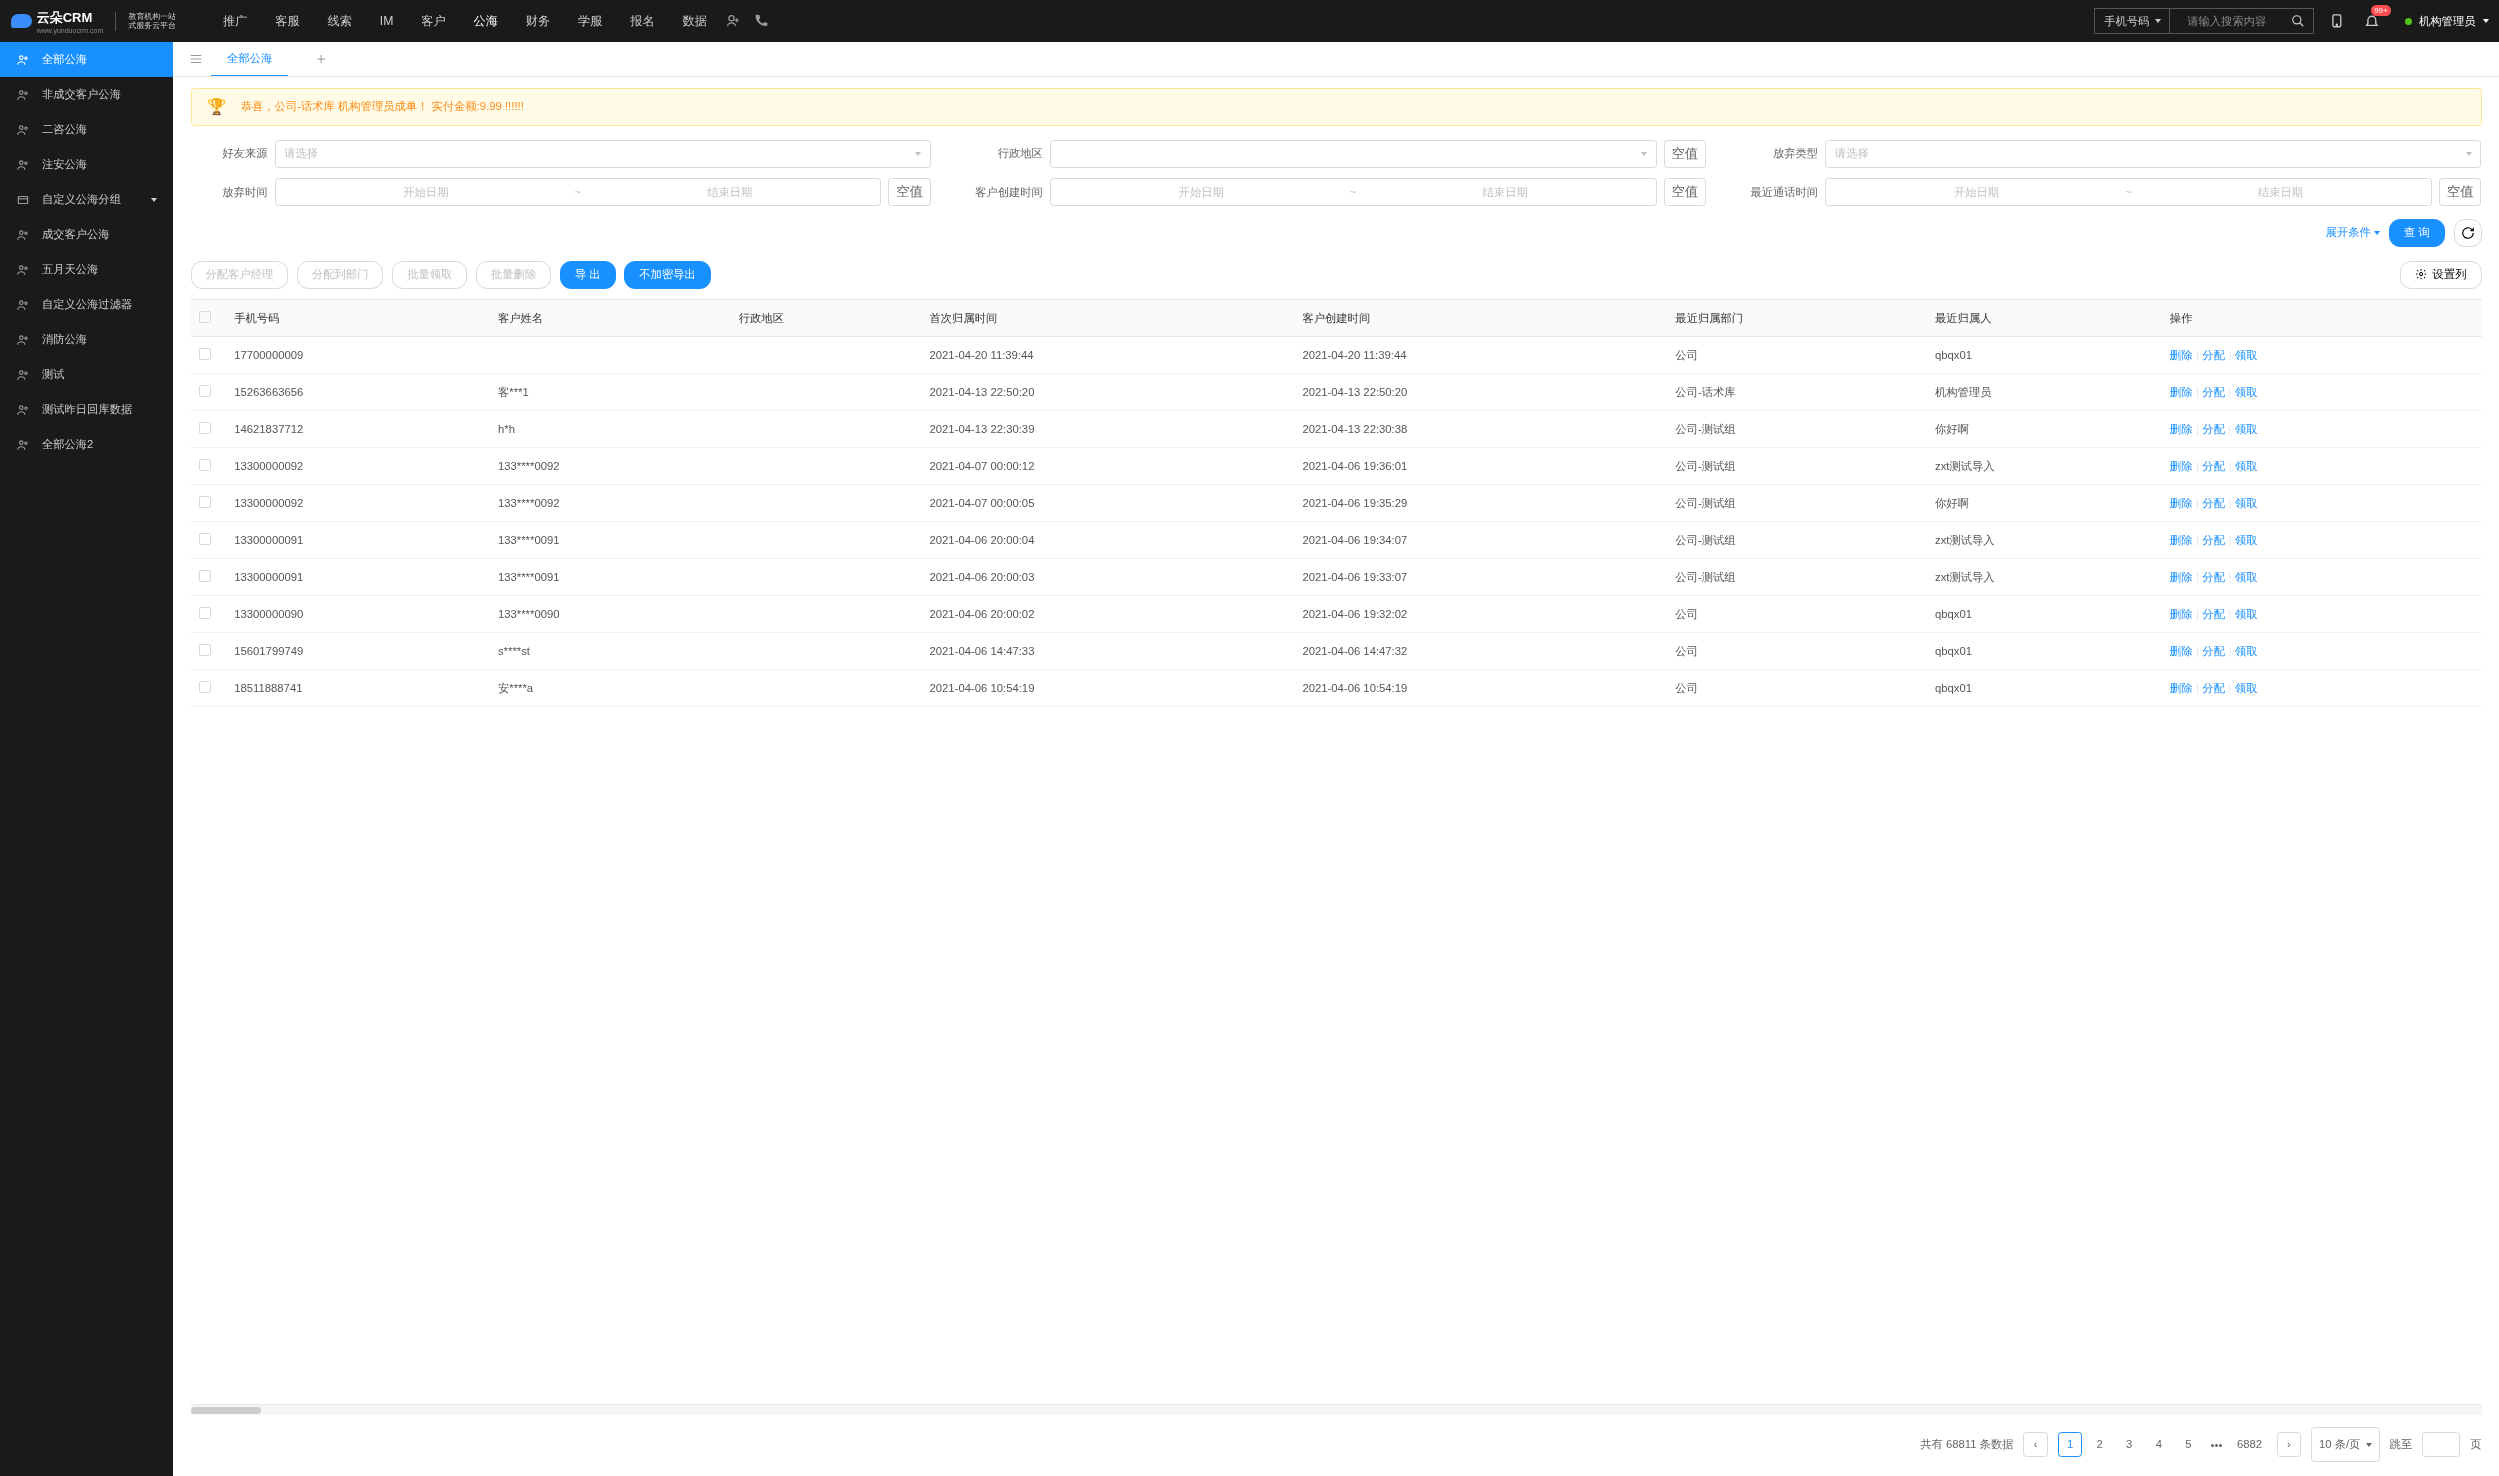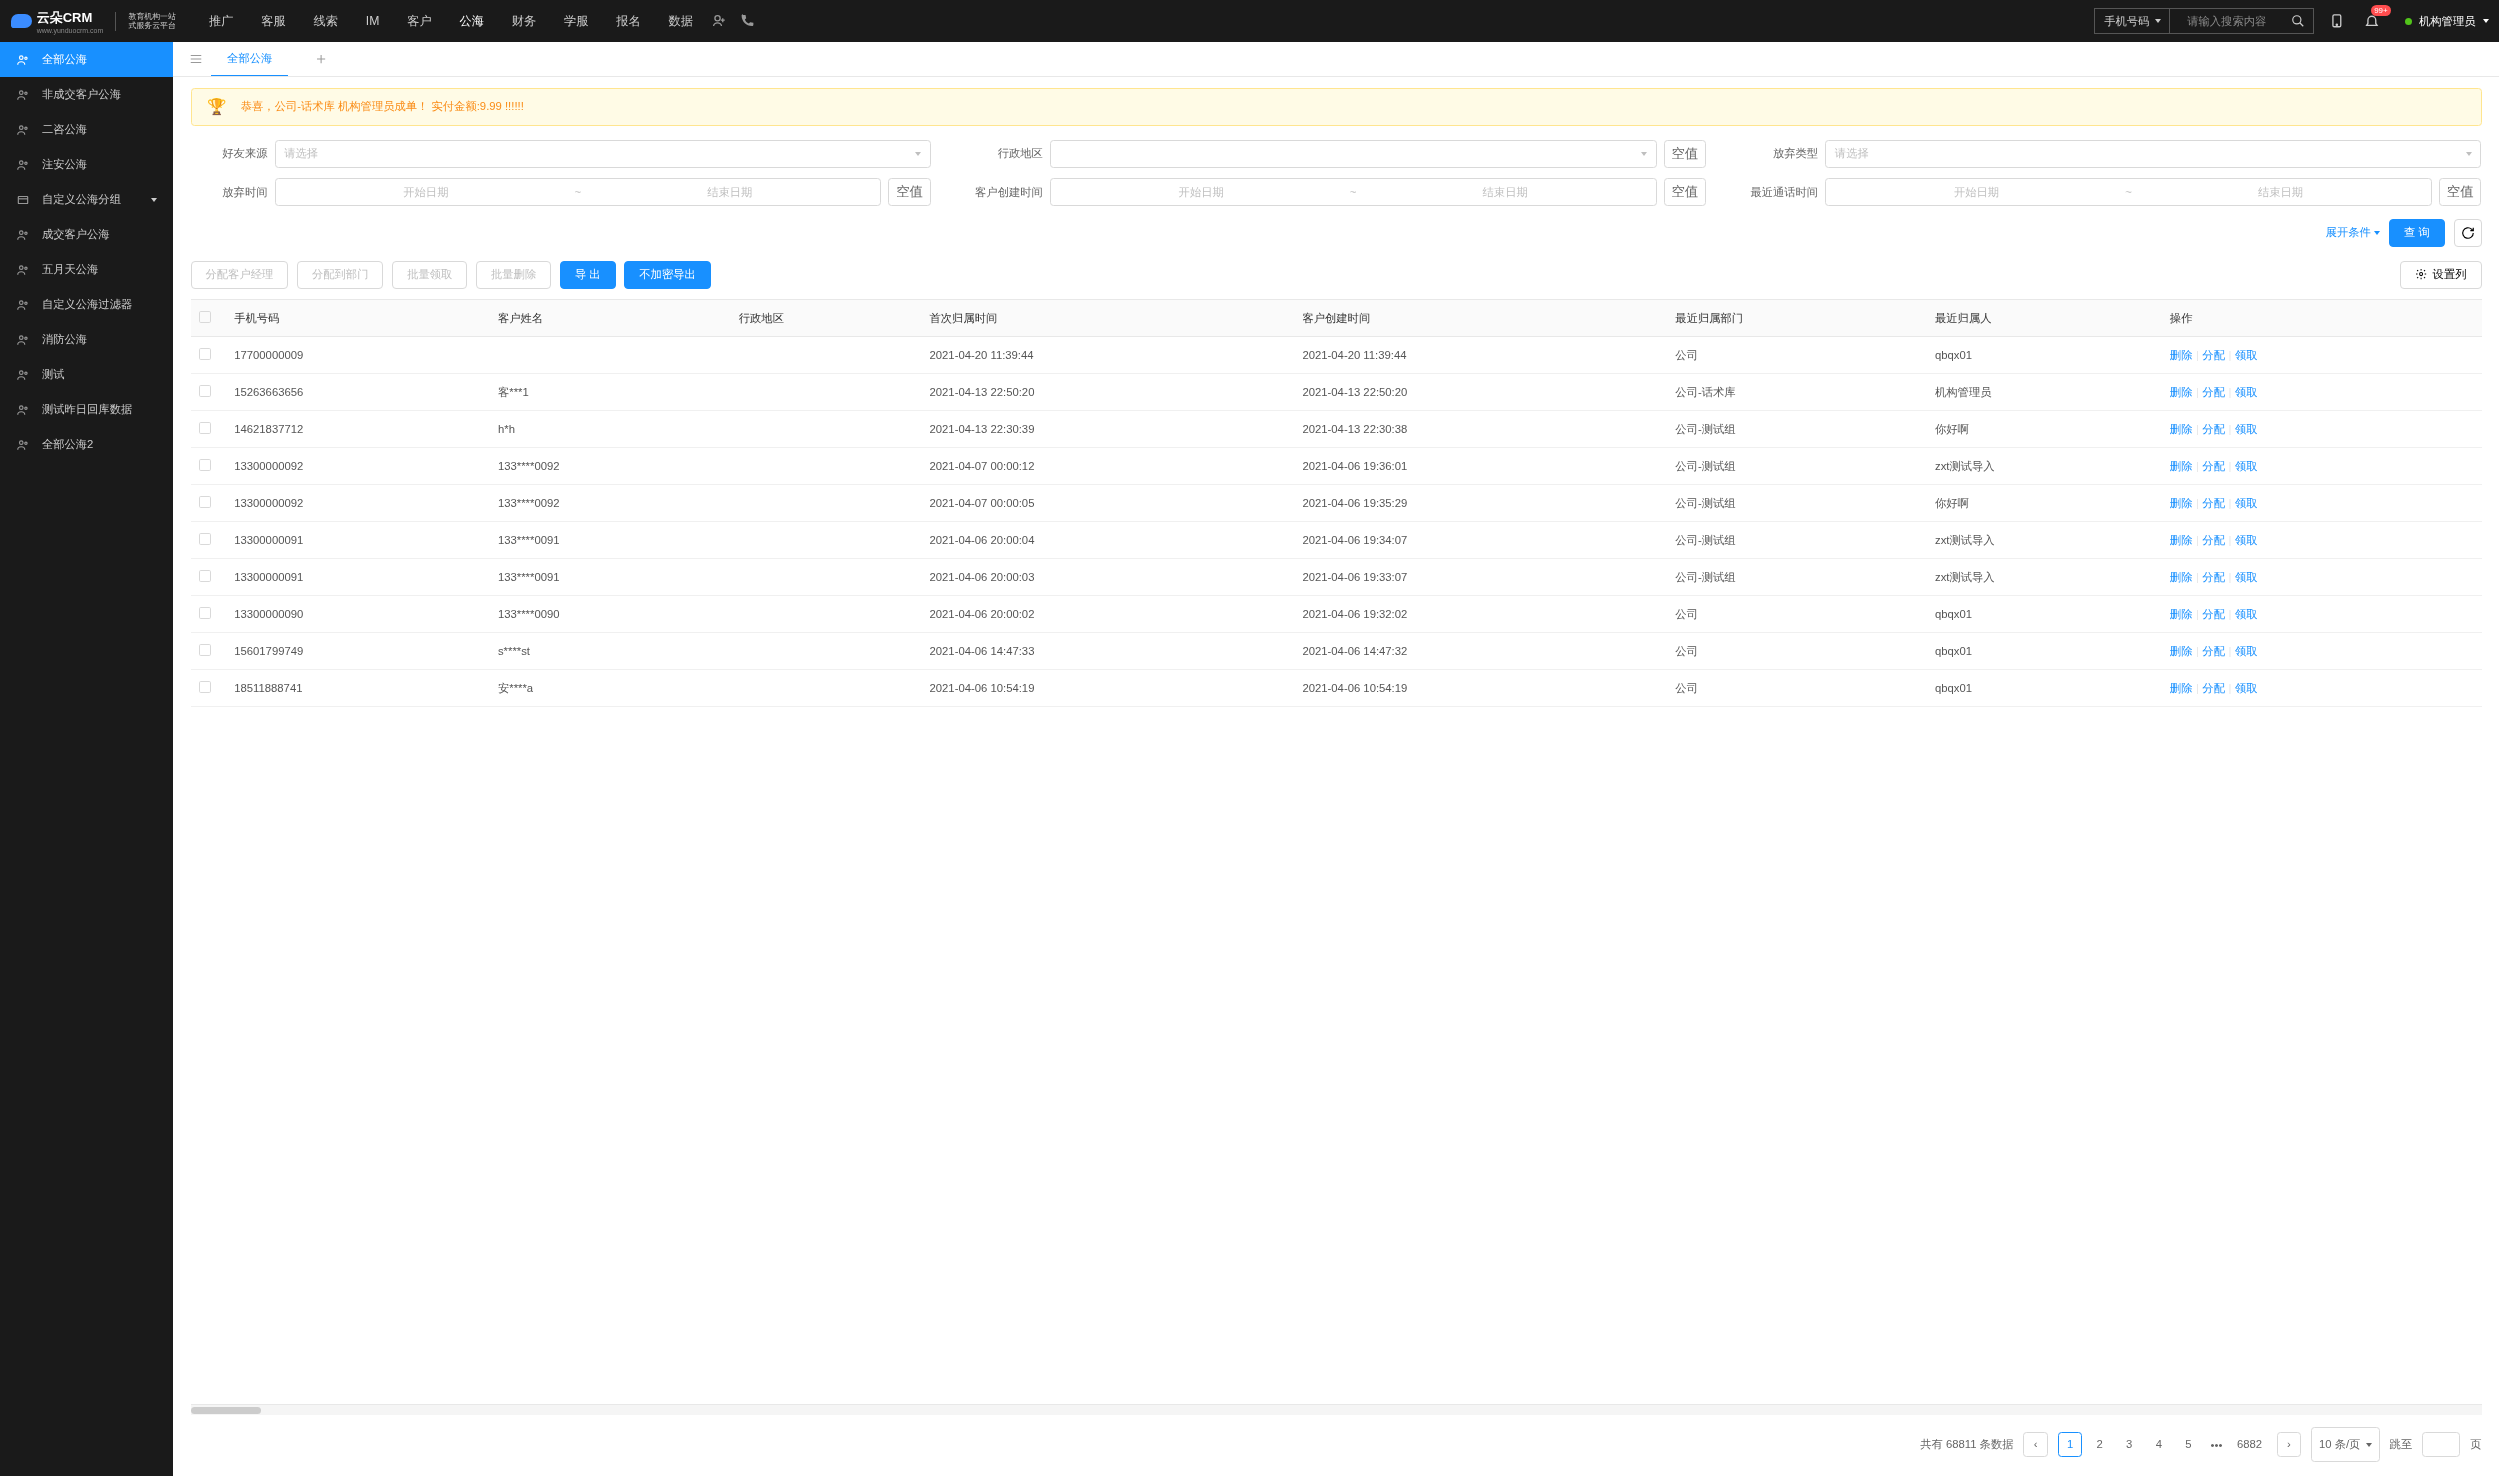--- a/index.html
+++ b/index.html
@@ -1,20 +1,20 @@
 <!DOCTYPE html>
 <html style="font-size:14px"><head>
 <meta charset="utf-8">
 <style>
 * { margin: 0; padding: 0; box-sizing: border-box; }
 body { font-family: -apple-system, "Microsoft YaHei", sans-serif; font-size: 11.3px; color: #333; background: #fff; }
 
 
 .header { background: #1a1a1a; height: 42px; display: flex; align-items: center; color: #fff; padding: 0 10.5px; }
-.logo { display: flex; align-items: center; gap: 5.2px; margin-right: 21px; }
+.logo { display: flex; align-items: center; gap: 5.2px; margin-right: 35px; }
 .logo-cloud { width: 21px; height: 14px; background: #3b8cff; border-radius: 8.7px 8.7px 8.7px 3.5px; position: relative; }
 .logo-text { font-weight: bold; font-size: 13px; }
 .logo-divider { width: 0.9px; height: 19px; background: #555; margin: 0 7px; }
 .logo-sub { font-size: 7.9px; line-height: 1.2; color: #ccc; }
 .nav { display: flex; gap: 3.5px; }
 .nav-item { padding: 0 12.2px; height: 34px; display: flex; align-items: center; color: #ccc; cursor: pointer; font-size: 12.2px; }
 .nav-item.active { color: #fff; font-weight: 500; }
 .nav-icon { width: 28px; height: 42px; display: flex; align-items: center; justify-content: center; color: #999; cursor: pointer; }
 .header-right { margin-left: auto; display: flex; align-items: center; gap: 10.5px; }
 .search-group { display: flex; align-items: center; border: 0.9px solid #555; height: 26px; }
@@ -53,21 +53,21 @@
 .filters { display: grid; grid-template-columns: repeat(3, 1fr); gap: 10.5px 35px; margin-bottom: 12.2px; }
 .filter-row { display: flex; align-items: center; gap: 7px; }
 .filter-label { width: 77px; text-align: right; color: #666; font-size: 11.3px; flex-shrink: 0; }
 .filter-select { flex: 1; height: 28px; border: 0.9px solid #d9d9d9; border-radius: 3.5px; display: flex; align-items: center; padding: 0 8.7px; color: #bfbfbf; cursor: pointer; justify-content: space-between; min-width: 0; }
 .null-btn { height: 28px; padding: 0 7px; border: 0.9px solid #d9d9d9; border-radius: 3.5px; background: #fff; cursor: pointer; color: #666; flex-shrink: 0; }
 .date-range { flex: 1; height: 28px; border: 0.9px solid #d9d9d9; border-radius: 3.5px; display: flex; align-items: center; padding: 0 8.7px; color: #bfbfbf; gap: 7px; min-width: 0; }
 .date-range span:first-child, .date-range span:last-child { flex: 1; text-align: center; }
 
 .filter-actions { display: flex; justify-content: flex-end; align-items: center; gap: 8.7px; margin-bottom: 14px; }
 .link-btn { color: #1890ff; cursor: pointer; display: flex; align-items: center; gap: 3.5px; }
-.btn { height: 28px; padding: 0 14px; border-radius: 4px; border: 0.9px solid #d9d9d9; background: #fff; cursor: pointer; font-size: 11.3px; display: inline-flex; align-items: center; gap: 5.2px; }
+.btn { height: 28px; padding: 0 14px; border-radius: 11px; border: 0.9px solid #d9d9d9; background: #fff; cursor: pointer; font-size: 11.3px; display: inline-flex; align-items: center; gap: 5.2px; }
 .btn-primary { background: #1890ff; border-color: #1890ff; color: #fff; }
 .btn-icon { width: 28px; padding: 0; justify-content: center; }
 .btn:disabled { color: #bfbfbf; cursor: not-allowed; }
 
 .toolbar { display: flex; align-items: center; gap: 8.7px; margin-bottom: 10.5px; }
 .toolbar-right { margin-left: auto; }
 
 
 .table-wrap { flex: 1; overflow: auto; border-top: 0.9px solid #e8e8e8; }
 table { width: 100%; border-collapse: collapse; }

